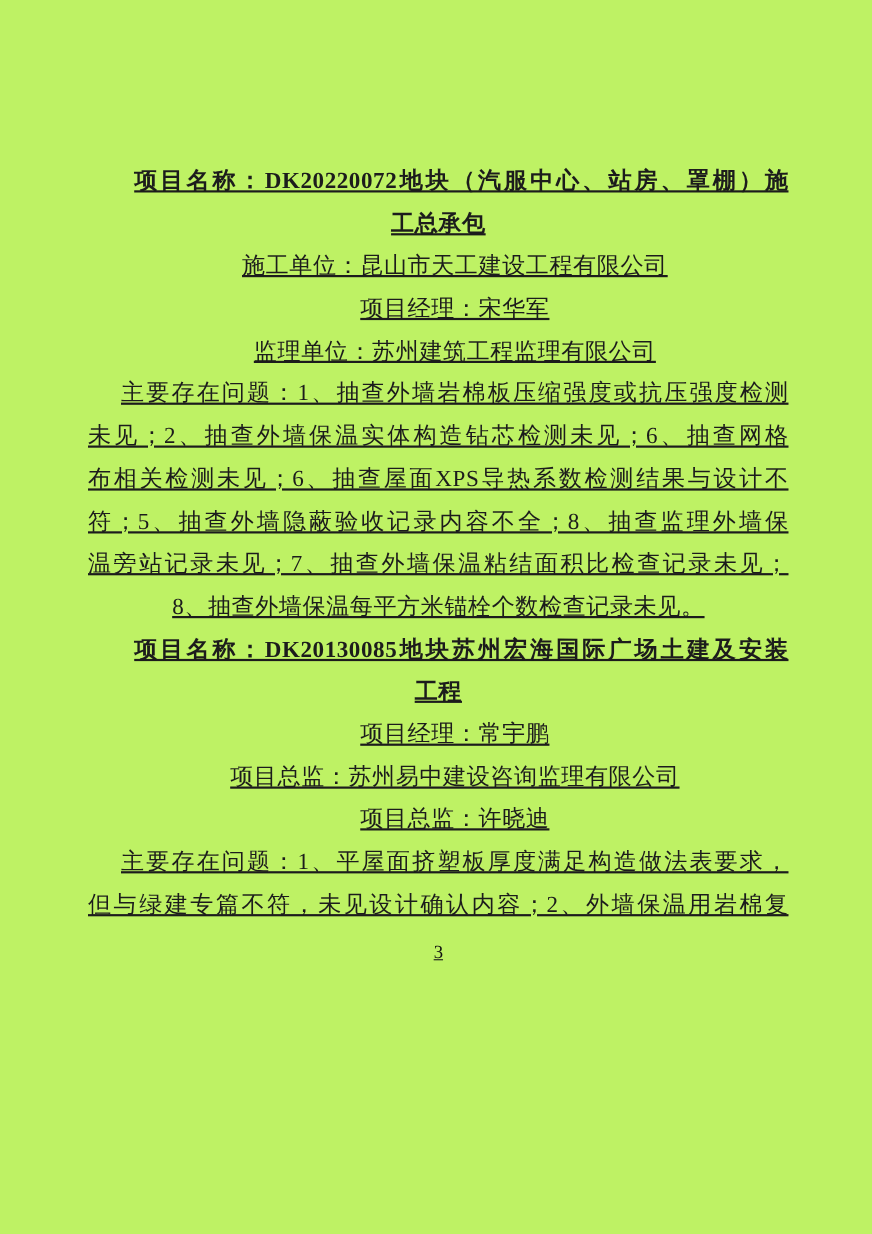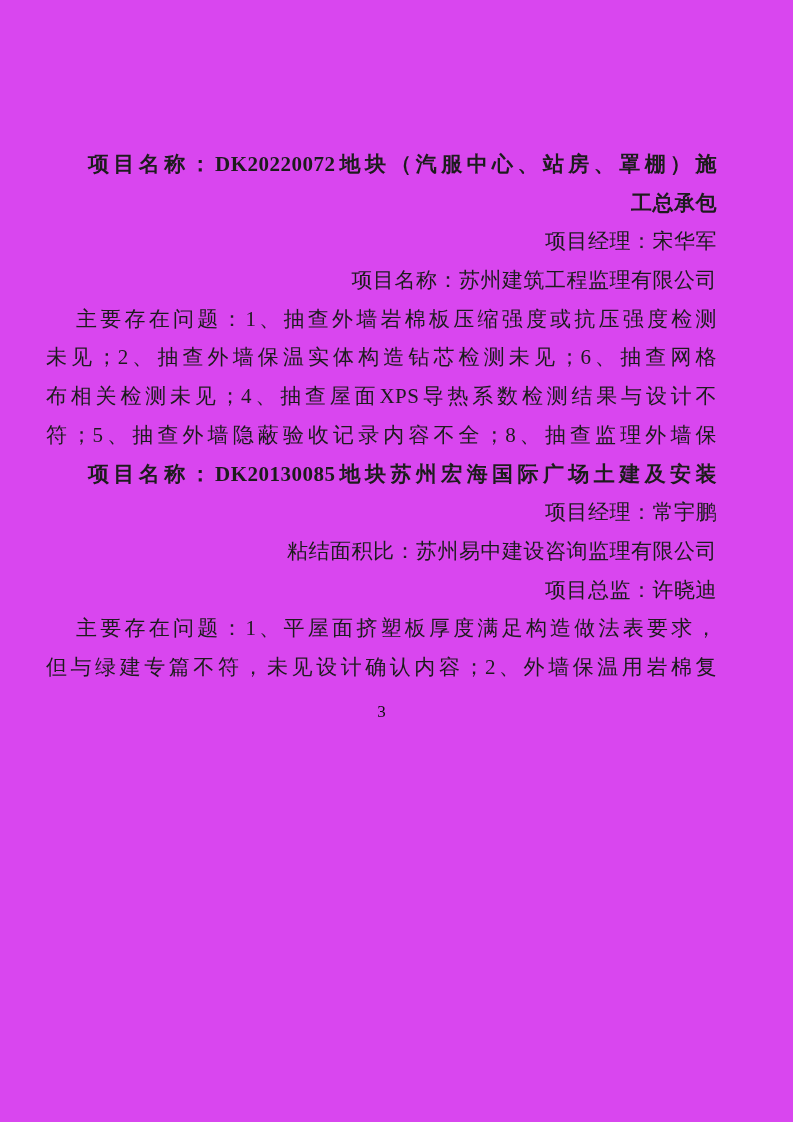--- a/index.html
+++ b/index.html
@@ -4,33 +4,34 @@
 <style>
   html, body {
     margin: 0;
     padding: 0;
     background: #ffffff;
   }
   .page {
     position: relative;
     width: 793px;
     height: 1122px;
-    background: #d946ef;
+    background: #bef264;
     overflow: hidden;
     box-sizing: border-box;
-    padding: 145px 76px 0 46px;
+    padding: 145px 76px 0 80px;
     font-family: "Liberation Serif", "DejaVu Serif", serif;
     color: #1c1c1c;
+    text-decoration: underline;
   }
   .line {
     font-size: 21px;
     line-height: 38.7px;
     height: 38.7px;
     overflow: hidden;
-    text-align: right;
+    text-align: center;
     letter-spacing: 0.5px;
   }
   
   .full {
     text-align: justify;
     text-align-last: justify;
     -moz-text-align-last: justify;
   }
   
   .indent-field { padding-left: 30px; }
@@ -47,32 +48,36 @@
   }
 </style>
 </head>
 <body>
 
 <div class="page">
 
   <section>
     <div class="line full indent-name bold">项目名称：DK20220072地块（汽服中心、站房、罩棚）施</div>
     <div class="line bold">工总承包</div>
+    <div class="line indent-field">施工单位：昆山市天工建设工程有限公司</div>
     <div class="line indent-field">项目经理：宋华军</div>
-    <div class="line indent-field">项目名称：苏州建筑工程监理有限公司</div>
+    <div class="line indent-field">监理单位：苏州建筑工程监理有限公司</div>
     <div class="line full indent-field">主要存在问题：1、抽查外墙岩棉板压缩强度或抗压强度检测</div>
     <div class="line full">未见；2、抽查外墙保温实体构造钻芯检测未见；6、抽查网格</div>
-    <div class="line full">布相关检测未见；4、抽查屋面XPS导热系数检测结果与设计不</div>
+    <div class="line full">布相关检测未见；6、抽查屋面XPS导热系数检测结果与设计不</div>
     <div class="line full">符；5、抽查外墙隐蔽验收记录内容不全；8、抽查监理外墙保</div>
+    <div class="line full">温旁站记录未见；7、抽查外墙保温粘结面积比检查记录未见；</div>
+    <div class="line">8、抽查外墙保温每平方米锚栓个数检查记录未见。</div>
   </section>
 
   <section>
     <div class="line full indent-name bold">项目名称：DK20130085地块苏州宏海国际广场土建及安装</div>
+    <div class="line bold">工程</div>
     <div class="line indent-field">项目经理：常宇鹏</div>
-    <div class="line indent-field">粘结面积比：苏州易中建设咨询监理有限公司</div>
+    <div class="line indent-field">项目总监：苏州易中建设咨询监理有限公司</div>
     <div class="line indent-field">项目总监：许晓迪</div>
     <div class="line full indent-field">主要存在问题：1、平屋面挤塑板厚度满足构造做法表要求，</div>
     <div class="line full">但与绿建专篇不符，未见设计确认内容；2、外墙保温用岩棉复</div>
   </section>
 
   <div class="pagenum">3</div>
 
 </div>
 
 </body></html>

